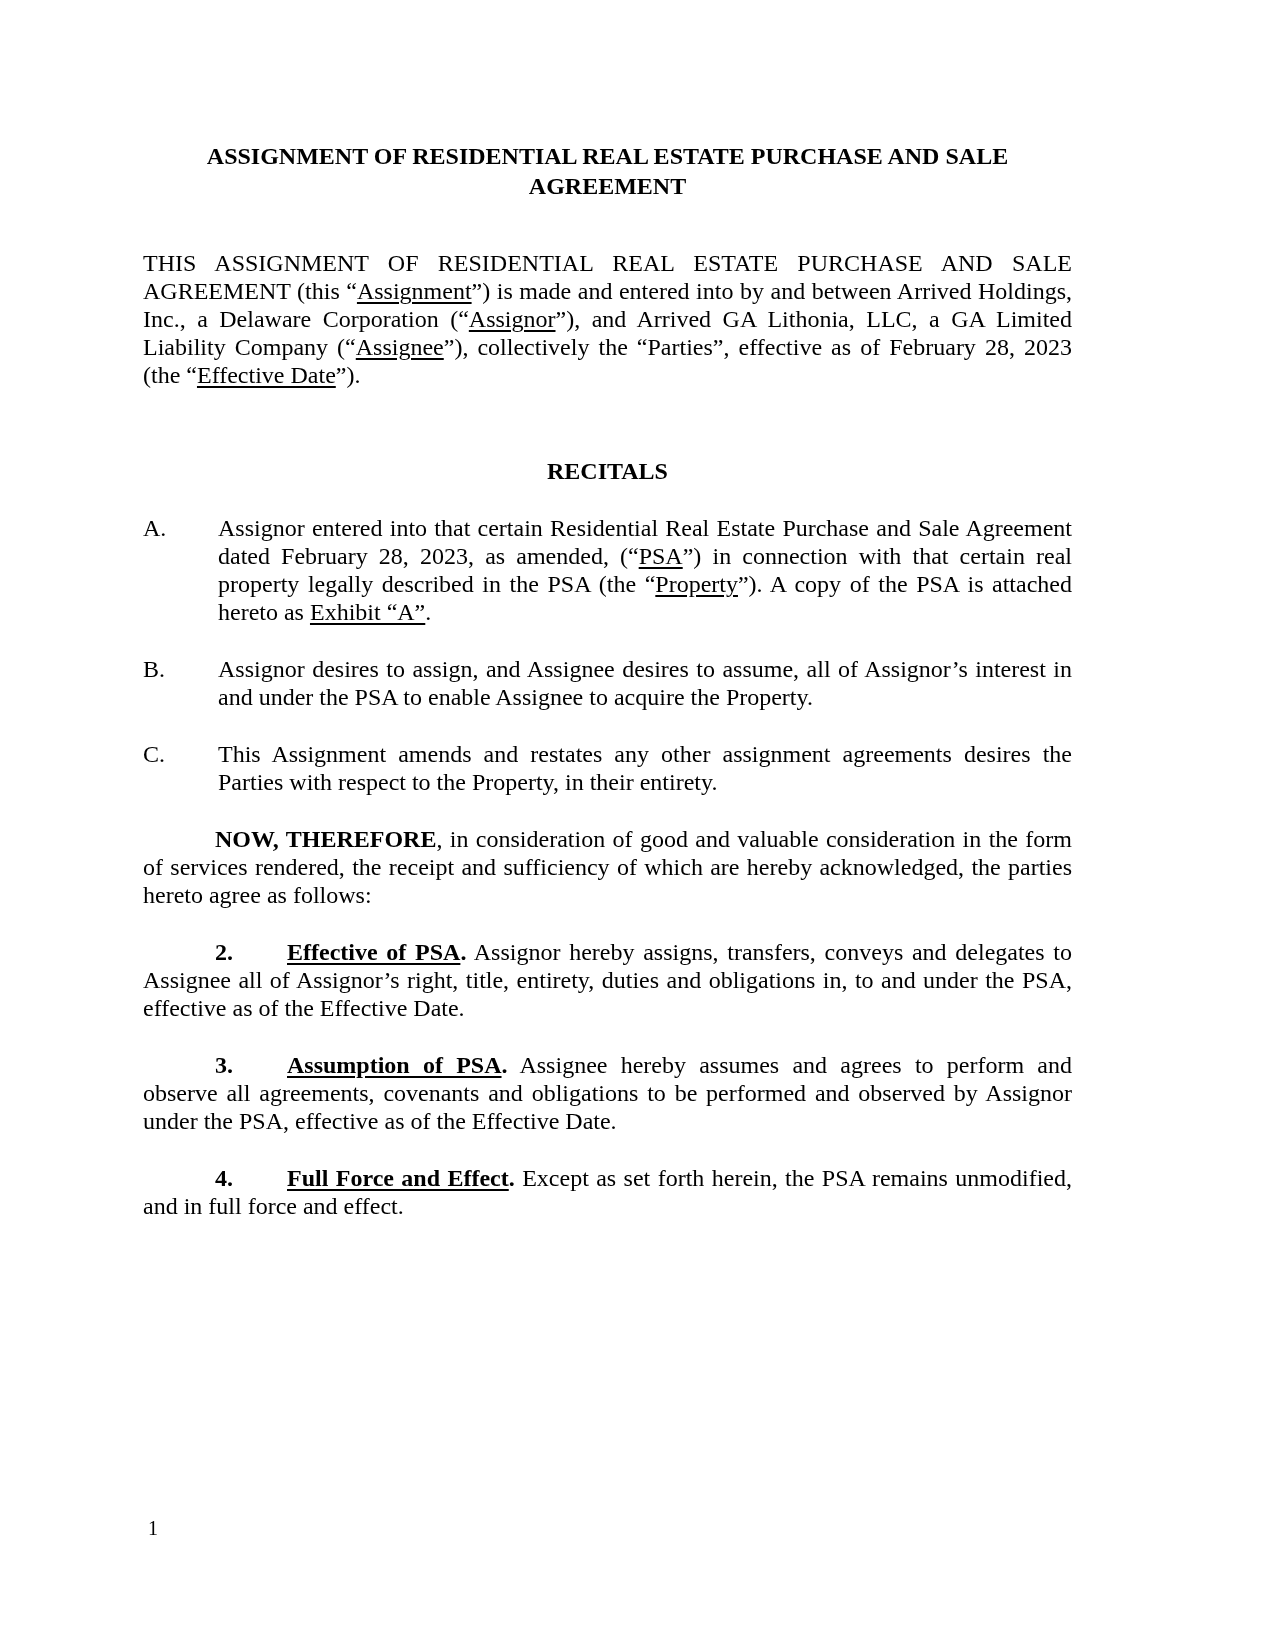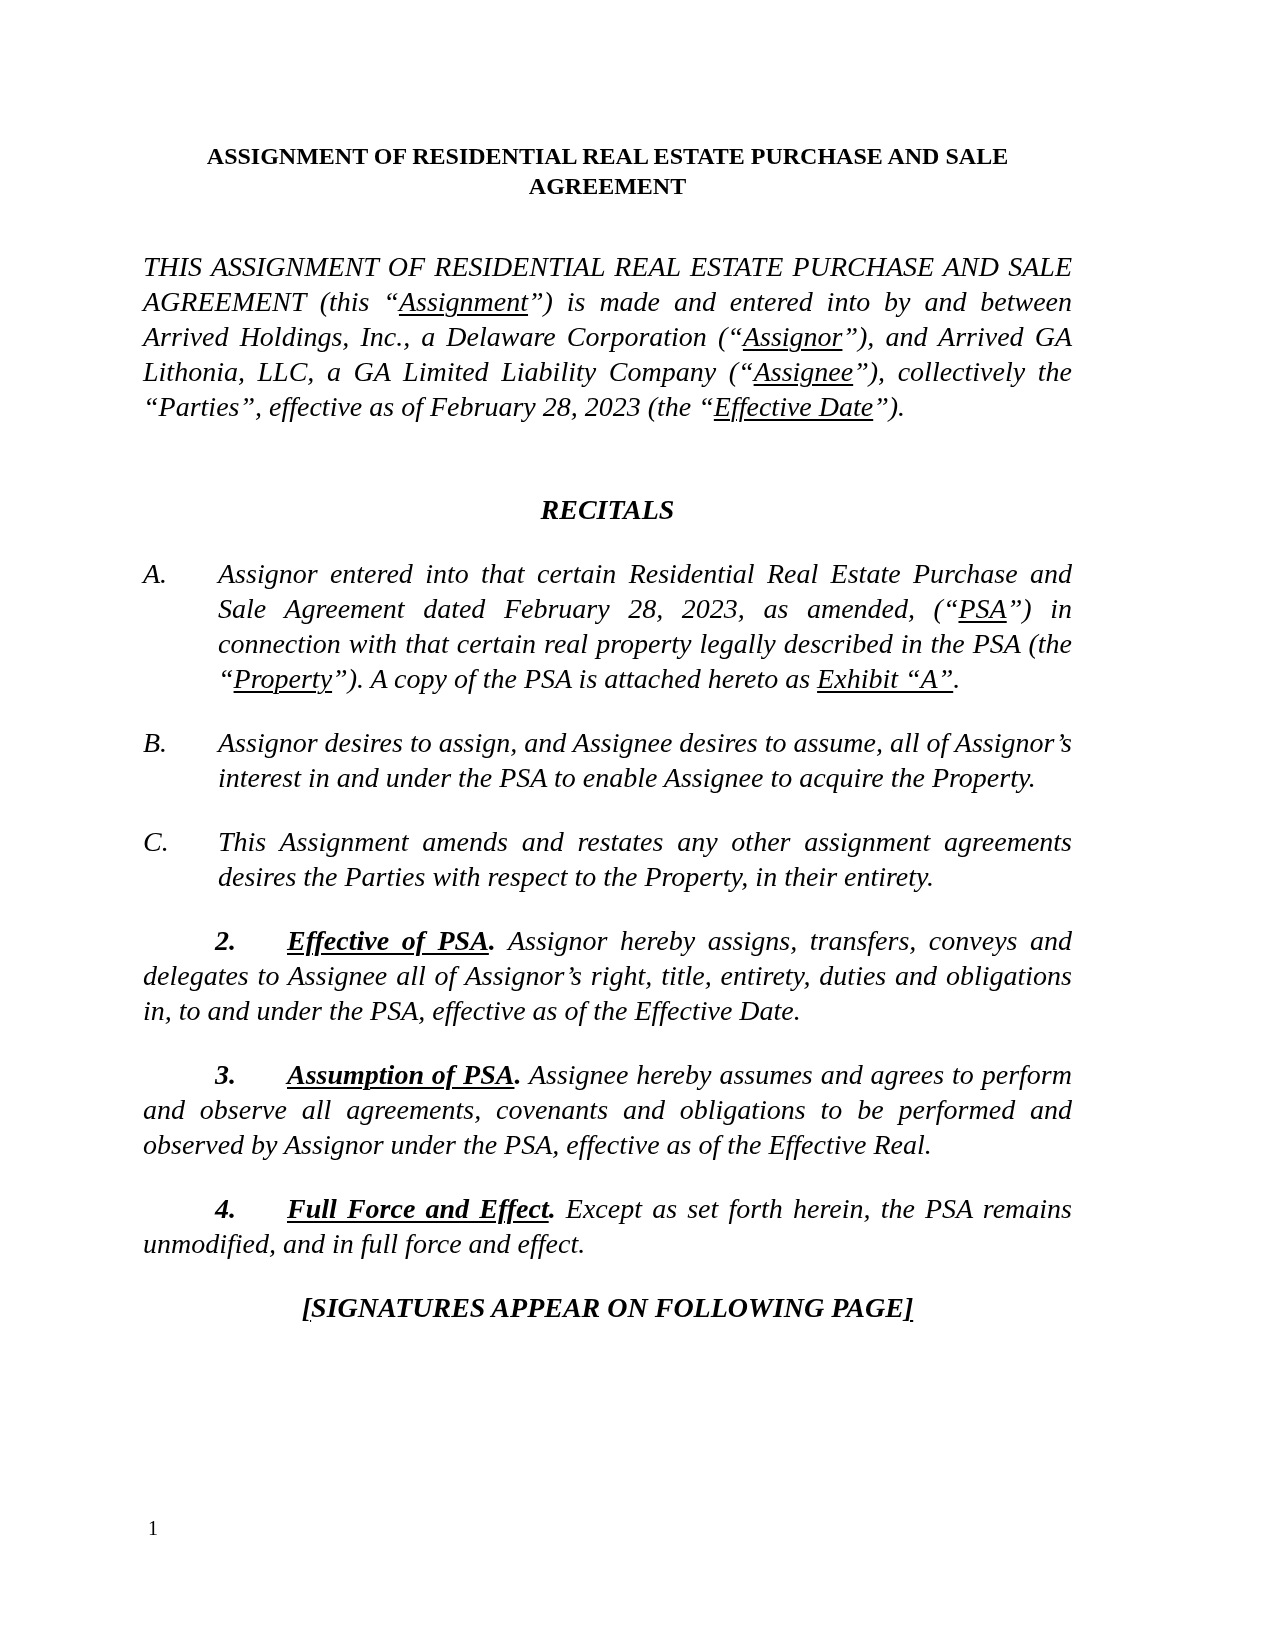--- a/index.html
+++ b/index.html
@@ -21,24 +21,23 @@
   }
   .title {
     font-size: 24px;
     line-height: 30px;
     font-weight: bold;
     text-align: center;
     max-width: 830px;
     margin: 0 auto 48px auto;
   }
   .doc-body .block {
-    font-size: 28px;
-    line-height: 35px;
+    font-size: 24px;
+    line-height: 28px;
     margin-bottom: 29px;
-    font-style: italic;
   }
   .para { text-align: justify; }
   .heading { text-align: center; font-weight: bold; }
   .recital { display: flex; }
   .rlabel { flex: 0 0 75px; }
   .rbody { flex: 1 1 auto; text-align: justify; }
   .indent, .numbered { text-align: justify; text-indent: 72px; }
   .num {
     display: inline-block;
     width: 72px;
@@ -77,20 +76,20 @@
         <span class="rbody"><span>Assignor entered into that certain Residential Real Estate Purchase and Sale Agreement dated February 28, 2023,  as amended, (“</span><span class="u">PSA</span><span>”) in connection with that certain real property legally described in the PSA (the “</span><span class="u">Property</span><span>”). A copy of the PSA is attached hereto as </span><span class="u">Exhibit “A”</span><span>.</span></span>
       </div>
       <div class="block recital">
         <span class="rlabel">B.</span>
         <span class="rbody"><span>Assignor desires to assign, and Assignee desires to assume, all of Assignor’s interest in and under the PSA to enable Assignee to acquire the Property.</span></span>
       </div>
       <div class="block recital">
         <span class="rlabel">C.</span>
         <span class="rbody"><span>This Assignment amends and restates any other assignment agreements desires the Parties with respect to the Property, in their entirety.</span></span>
       </div>
+      <div class="block indent"><span class="b">NOW, THEREFORE</span><span>, in consideration of good and valuable consideration in the form of services rendered, the receipt and sufficiency of which are hereby acknowledged, the parties hereto agree as follows:</span></div>
       <div class="block numbered"><span class="num">2.</span><span class="b u">Effective of PSA</span><span class="b">.</span><span>  Assignor hereby assigns, transfers, conveys and delegates to Assignee all of Assignor’s right, title, entirety, duties and obligations in, to and under the PSA, effective as of the Effective Date.</span></div>
-      <div class="block numbered"><span class="num">3.</span><span class="b u">Assumption of PSA</span><span class="b">.</span><span>  Assignee hereby assumes and agrees to perform and observe all agreements, covenants and obligations to be performed and observed by Assignor under the PSA, effective as of the Effective Real.</span></div>
+      <div class="block numbered"><span class="num">3.</span><span class="b u">Assumption of PSA</span><span class="b">.</span><span>  Assignee hereby assumes and agrees to perform and observe all agreements, covenants and obligations to be performed and observed by Assignor under the PSA, effective as of the Effective Date.</span></div>
       <div class="block numbered"><span class="num">4.</span><span class="b u">Full Force and Effect</span><span class="b">.</span><span>  Except as set forth herein, the PSA remains unmodified, and in full force and effect.</span></div>
-      <div class="block center"><span class="b u">[</span><span class="b">SIGNATURES APPEAR ON FOLLOWING PAGE</span><span class="b u">]</span></div>
     </div>
 
   <div class="page-number">1</div>
 </div>
 
 </body></html>

